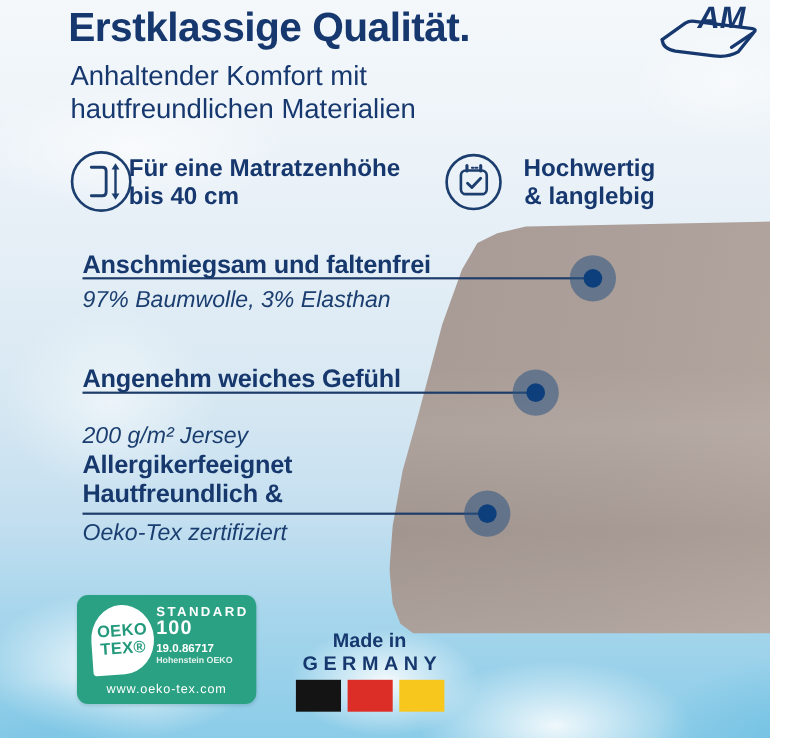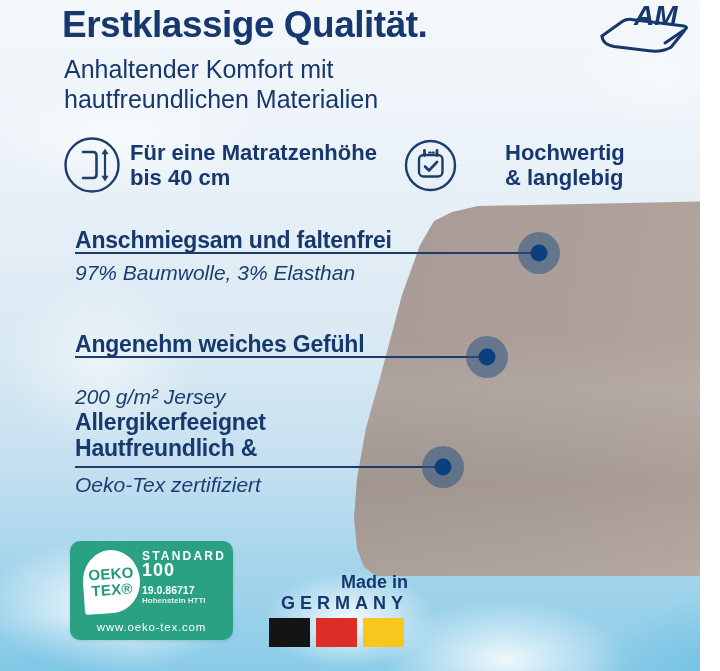--- a/index.html
+++ b/index.html
@@ -36,21 +36,21 @@
 
   .txt { position:absolute; color:#16386e; z-index:10; }
   .page-title { left:62px; top:4px; font-size:37px; font-weight:bold; letter-spacing:-0.5px; }
   .page-subtitle { left:64px; top:54px; font-size:25px; line-height:30px; font-weight:normal; }
 
   
   .logo { position:absolute; left:592px; top:2px; z-index:10; }
 
   
   .icon-circle { position:absolute; z-index:10; border-radius:50%; }
-  .tf-text { position:absolute; z-index:10; color:#16386e; font-size:22px; font-weight:bold; line-height:25px;padding-left:13px; }
+  .tf-text { position:absolute; z-index:10; color:#16386e; font-size:22px; font-weight:bold; line-height:25px; }
 
   
   .c-title { position:absolute; left:75px; z-index:10; color:#17386d; font-size:23px; font-weight:bold; line-height:26px; letter-spacing:-0.2px; }
   .c-sub { position:absolute; left:75px; z-index:10; color:#1b3e70; font-size:21px; font-style:italic; font-weight:normal; }
 
   
   .oeko { position:absolute; left:70px; top:541px; width:163px; height:99px; z-index:10;
     background:#2aa182; border-radius:10px; box-shadow:0 1px 3px rgba(0,60,60,0.15); }
   .oeko-blob { position:absolute; left:13px; top:9px; width:57px; height:63px; background:#fff;
     border-radius:58% 58% 58% 6% / 58% 58% 58% 6%; transform:rotate(-4deg);
@@ -58,21 +58,21 @@
   .oeko-blob .b1 { color:#23997b; font-weight:bold; font-size:15px; line-height:16px; letter-spacing:0.3px; }
   .oeko-right { position:absolute; left:72px; top:8px; width:88px; color:#fff; }
   .oeko-right .std { font-size:12px; font-weight:bold; letter-spacing:2.2px; line-height:14px; }
   .oeko-right .hundred { font-size:18px; font-weight:bold; letter-spacing:1px; line-height:15px; }
   .oeko-right .cert { margin-top:6px; font-size:10.5px; font-weight:bold; line-height:12px; }
   .oeko-right .inst { font-size:8px; font-weight:bold; color:rgba(255,255,255,0.85); line-height:10px; }
   .oeko-url { position:absolute; left:0; right:0; bottom:7px; text-align:center; color:#fff;
     font-size:11.5px; font-weight:normal; letter-spacing:0.8px; }
 
   
-  .germany { position:absolute; left:264px; top:572px; width:144px; z-index:10; text-align:right; }
+  .germany { position:absolute; left:264px; top:572px; width:144px; z-index:10; text-align:center; }
   .germany .made { color:#16386e; font-size:18px; font-weight:bold; line-height:20px; }
   .germany .country { color:#16386e; font-size:18px; font-weight:bold; letter-spacing:5px; line-height:20px; margin-top:1px; padding-left:5px; }
   .flag-row { display:flex; gap:6px; justify-content:center; margin-top:5px; }
   .flag-row i { display:block; width:41px; height:29px; }
   .flag-black { background:#141414; }
   .flag-red { background:#dc2d26; }
   .flag-gold { background:#f7c71e; }
 </style>
 </head>
 <body>
@@ -130,21 +130,21 @@
     <div>bis 40 cm</div>
   </div>
 
   <svg class="icon-circle" style="left:404px;top:139px;" width="53" height="53" viewBox="0 0 53 53">
     <circle cx="26.5" cy="26.5" r="24.5" fill="none" stroke="#1c3e6e" stroke-width="2.4"></circle>
     <rect x="15" y="16" width="23.5" height="21.5" rx="4.5" fill="none" stroke="#1c3e6e" stroke-width="2.4"></rect>
     <path d="M20.5 11.5 V16.5 M33 11.5 V16.5" stroke="#1c3e6e" stroke-width="2.8" stroke-linecap="round" fill="none"></path>
     <path d="M25 13.5 h1.6 M28.4 13.5 h1.6" stroke="#1c3e6e" stroke-width="1.8" stroke-linecap="round" fill="none"></path>
     <path d="M21 27.5 l4 4 L33 23" fill="none" stroke="#1c3e6e" stroke-width="2.6" stroke-linecap="round" stroke-linejoin="round"></path>
   </svg>
-  <div class="tf-text" style="left:492px;top:140px;">
+  <div class="tf-text" style="left:476px;top:140px;text-align:center;">
     <div>Hochwertig</div>
     <div>&amp; langlebig</div>
   </div>
 
   <div class="c-title" style="top:227px;">
     <div>Anschmiegsam und faltenfrei</div>
     <div></div>
   </div>
   <div class="c-sub" style="top:261px;">97% Baumwolle, 3% Elasthan</div>
 
@@ -162,21 +162,21 @@
 
   <div class="oeko">
     <div class="oeko-blob">
       <div class="b1">OEKO</div>
       <div class="b1">TEX®</div>
     </div>
     <div class="oeko-right">
       <div class="std">STANDARD</div>
       <div class="hundred">100</div>
       <div class="cert">19.0.86717</div>
-      <div class="inst">Hohenstein HTTI</div>
+      <div class="inst">Hohenstein OEKO</div>
     </div>
     <div class="oeko-url">www.oeko-tex.com</div>
   </div>
 
   <div class="germany">
     <div class="made">Made in</div>
     <div class="country">GERMANY</div>
     <div class="flag-row">
       <i class="flag-black"></i>
       <i class="flag-red"></i>

